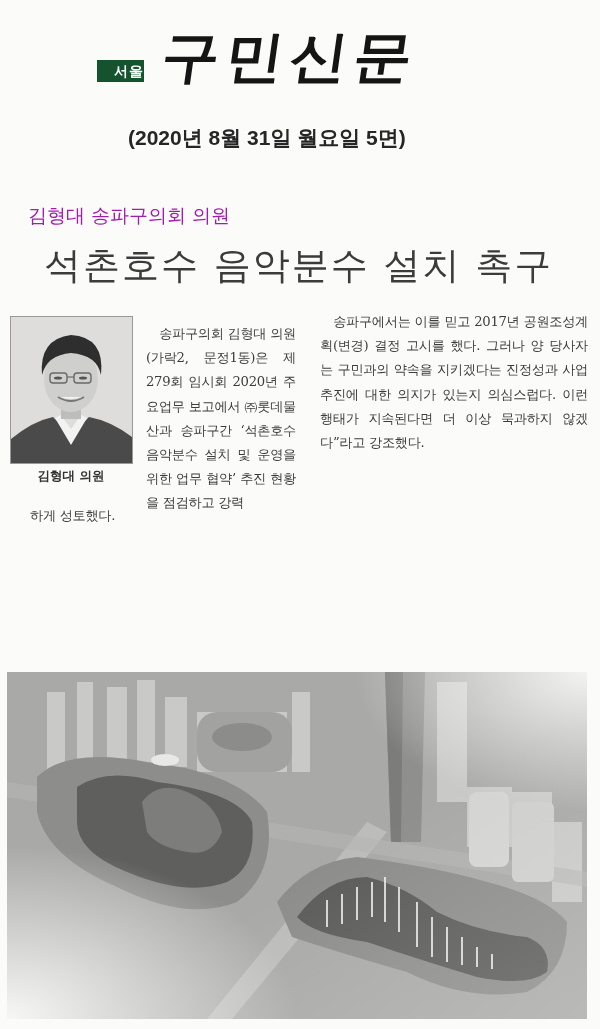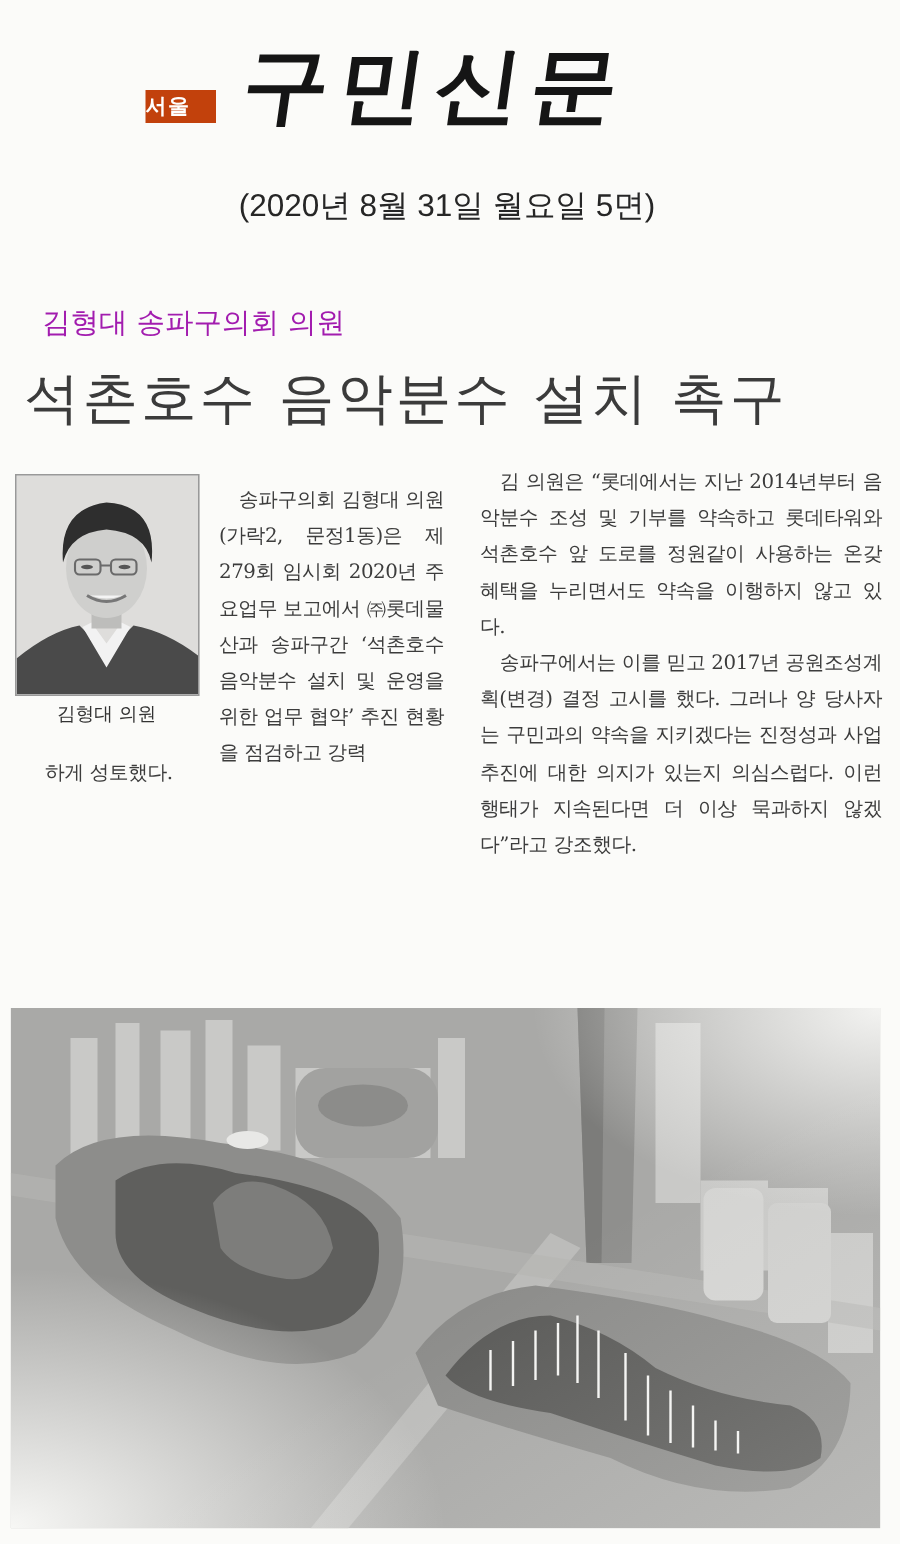--- a/index.html
+++ b/index.html
@@ -1,30 +1,30 @@
 <!DOCTYPE html>
 <html><head>
 <meta charset="utf-8">
 <style>
   html, body { margin:0; padding:0; }
   body { width:600px; height:1029px; background:#fbfbf9; position:relative; overflow:hidden;
          font-family:"DejaVu Sans","Liberation Sans",sans-serif; color:#3a3a3a; }
   .abs { position:absolute; }
-  .masthead-badge { left:97px; top:60px; width:47px; height:22px; background:#c2410c; color:#fff;
-         font-size:14px; font-weight:bold; line-height:22px; text-align:left; letter-spacing:1px; }
+  .masthead-badge { left:97px; top:60px; width:47px; height:22px; background:#14532d; color:#fff;
+         font-size:14px; font-weight:bold; line-height:22px; text-align:right; letter-spacing:1px; }
   .masthead-title { left:162px; top:22px; height:70px; font-family:"DejaVu Serif",serif; font-weight:bold;
          font-size:58px; line-height:70px; color:#151515; letter-spacing:6px; transform:skewX(-8deg) scaleY(0.95); }
-  .dateline { left:128px; top:120px; width:340px; text-align:center; font-family:"Liberation Sans",sans-serif;
-         font-size:21px; font-weight:normal; color:#262626; line-height:36px; }
+  .dateline { left:128px; top:120px; width:340px; font-family:"Liberation Sans",sans-serif;
+         font-size:21px; font-weight:bold; color:#262626; line-height:36px; }
   .kicker { left:28px; top:200px; font-size:19px; color:#a21caf; line-height:30px; }
-  .headline { left:16px; top:242px; font-family:"DejaVu Serif",serif; font-size:37px; color:#3b3b3b;
+  .headline { left:44px; top:242px; font-family:"DejaVu Serif",serif; font-size:37px; color:#3b3b3b;
          line-height:48px; letter-spacing:2px; }
   .photo { left:10px; top:316px; width:121px; height:146px; border:1px solid #999; background:#d9d9d7; overflow:hidden; }
   .photo svg { display:block; }
-  .caption { left:10px; top:466px; width:122px; text-align:center; font-size:12.5px; color:#333; line-height:20px; }
+  .caption { left:10px; top:466px; width:122px; text-align:center; font-size:12.5px; color:#333; line-height:20px;font-weight:bold; }
   .col { font-family:"DejaVu Serif","Liberation Serif",serif; font-size:13.2px; line-height:24.2px; color:#3c3c3c;
          text-align:justify; letter-spacing:-0.3px; }
   .col p { margin:0; text-indent:1em; }
   .col-a { left:146px; top:322px; width:150px; }
   .col-a2 { left:10px; top:504px; width:286px;margin-left:20px; }
   .col-b { left:320px; top:310px; width:268px; }
   .aerial { left:7px; top:672px; width:580px; height:347px; overflow:hidden; }
   .aerial svg { display:block; }
 </style>
 </head>
@@ -67,21 +67,20 @@
 
 <div class="abs col col-a">
   <p>송파구의회 김형대 의원(가락2, 문정1동)은 제279회 임시회 2020년 주요업무 보고에서 ㈜롯데물산과 송파구간 ‘석촌호수 음악분수 설치 및 운영을 위한 업무 협약’ 추진 현황을 점검하고 강력</p>
 </div>
 
 <div class="abs col col-a2">
   <p style="text-indent:0">하게 성토했다.</p>
 </div>
 
 <div class="abs col col-b">
-  <p>김 의원은 “롯데에서는 지난 2014년부터 음악분수 조성 및 기부를 약속하고 롯데타워와 석촌호수 앞 도로를 정원같이 사용하는 온갖 혜택을 누리면서도 약속을 이행하지 않고 있다.</p>
   <p>송파구에서는 이를 믿고 2017년 공원조성계획(변경) 결정 고시를 했다. 그러나 양 당사자는 구민과의 약속을 지키겠다는 진정성과 사업추진에 대한 의지가 있는지 의심스럽다. 이런 행태가 지속된다면 더 이상 묵과하지 않겠다”라고 강조했다.</p>
 </div>
 
 <div class="abs aerial">
   <svg width="580" height="347" viewBox="0 0 580 347">
     <defs>
       <linearGradient id="fadeL" x1="0" y1="0" x2="1" y2="1">
         <stop offset="0" stop-color="#fbfbf9" stop-opacity="0"></stop>
         <stop offset="0.55" stop-color="#fbfbf9" stop-opacity="0"></stop>
         <stop offset="1" stop-color="#fbfbf9" stop-opacity="0.2"></stop>

